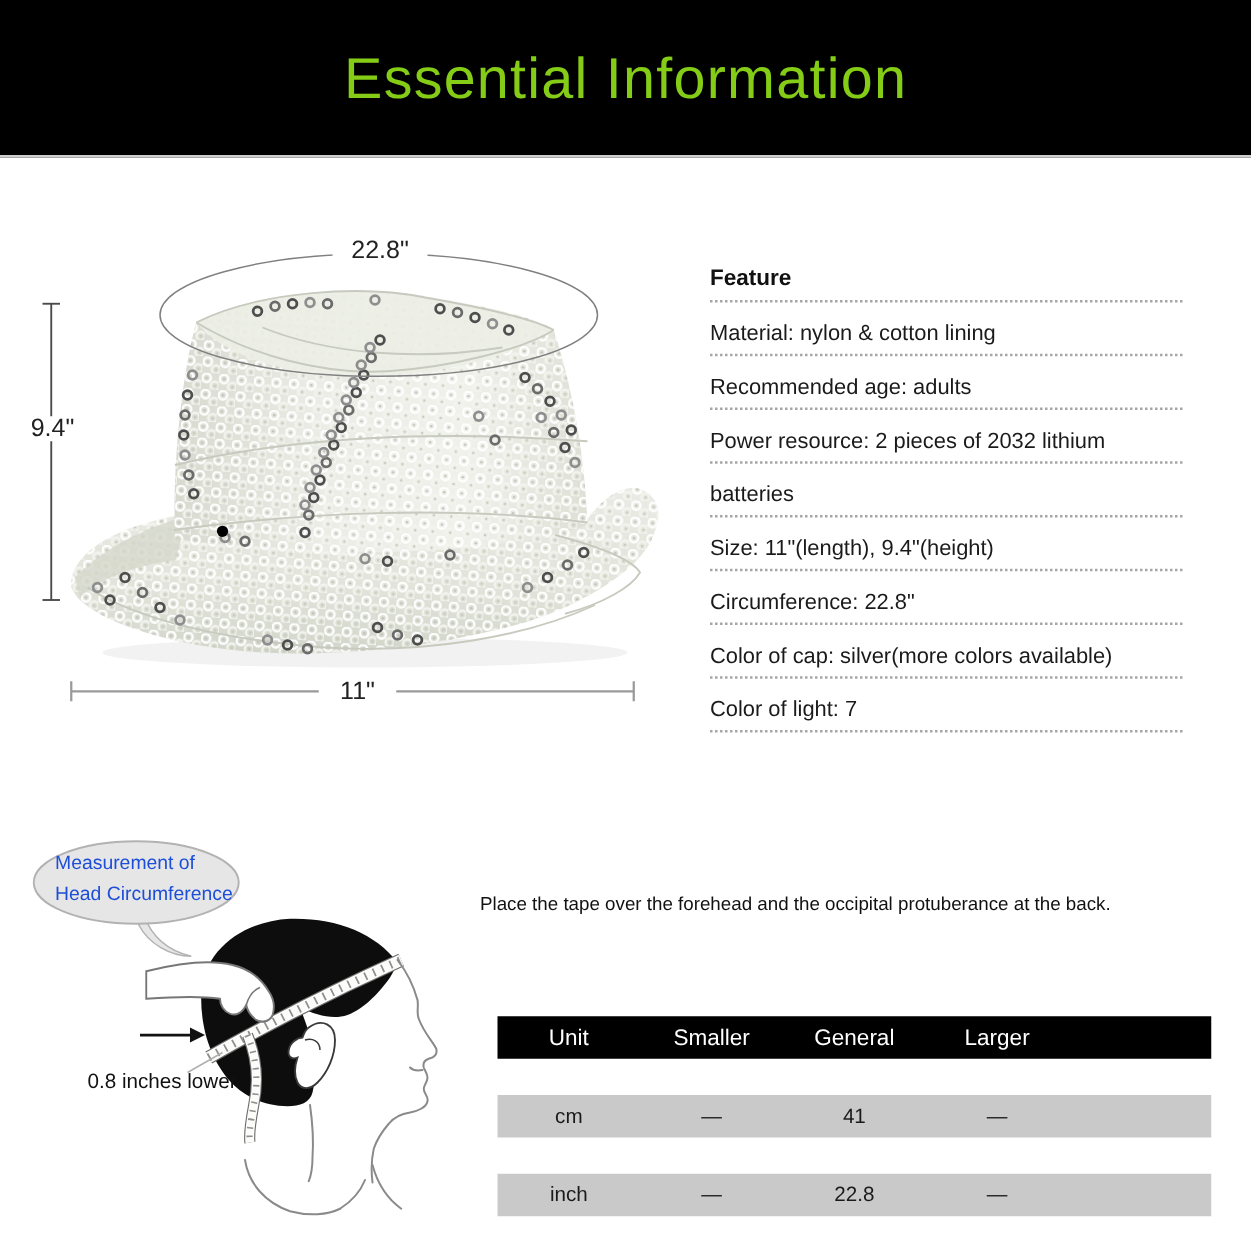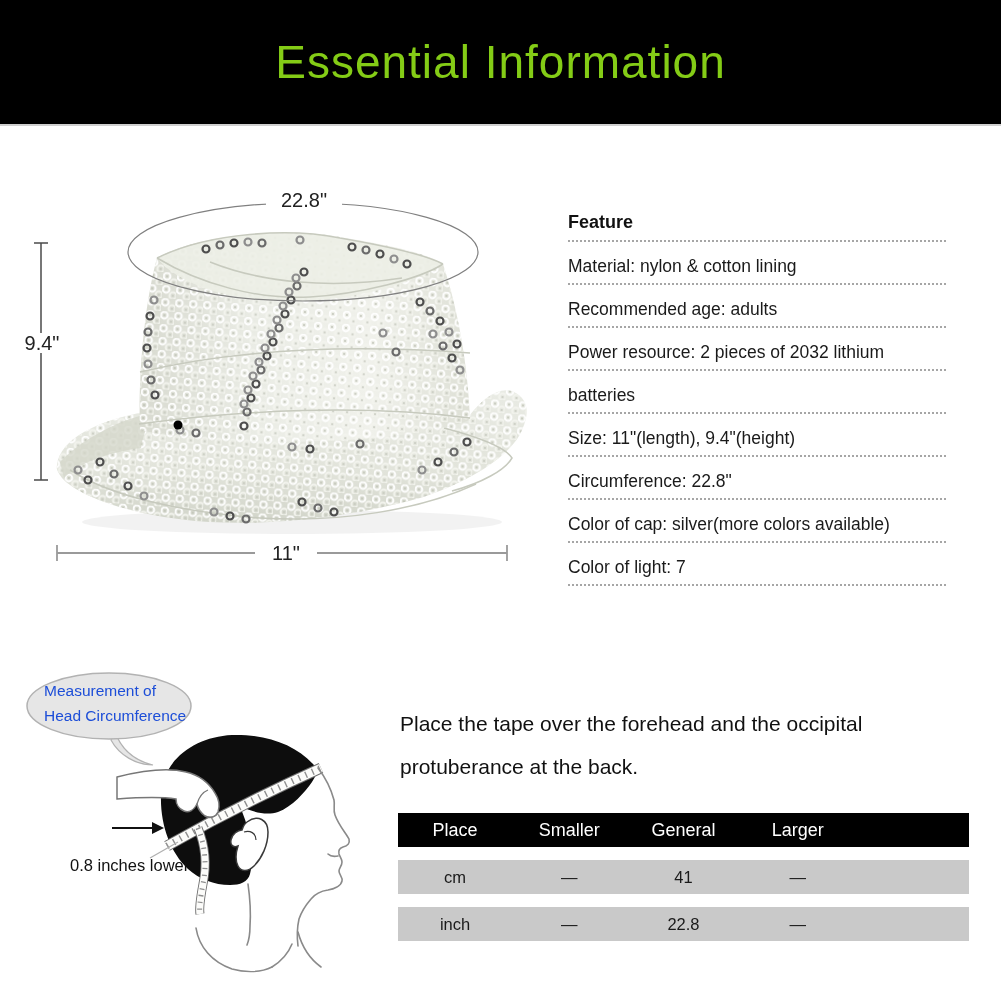--- a/index.html
+++ b/index.html
@@ -41,30 +41,30 @@
   
   .measure-figure { position:absolute; left:0; top:648px; width:400px; height:353px; }
   .head-svg { position:absolute; left:0; top:0; width:400px; height:353px; }
   .bubble-text {
     position:absolute; left:44px; top:30px; font-size:15.5px; color:#1d4ed8; line-height:25px;
   }
   .offset-label { position:absolute; left:70px; top:208px; font-size:16.5px; color:#111; }
 
   
   .instruction {
-    position:absolute; left:400px; top:702px; width:566px;
-    font-size:21px; line-height:43px; color:#111;
+    position:absolute; left:384px; top:702px; width:566px;
+    font-size:15px; line-height:43px; color:#111;
   }
   .size-table { position:absolute; left:398px; top:813px; width:571px; }
   .t-row {
     display:grid; grid-template-columns:repeat(5,1fr); align-items:center;
     height:34px; text-align:center;
   }
   .t-head { background:#000; color:#fff; font-size:18px; }
-  .t-body { background:#c9c9c9; color:#1a1a1a; font-size:16.5px; margin-top:13px; }
+  .t-body { background:#c9c9c9; color:#1a1a1a; font-size:16.5px; margin-top:29px; }
 
   
   .sq  { fill:none; stroke-width:2.2; }
   .sq1 { stroke:#4e4e4e; } .sq2 { stroke:#8e8e8e; } .sq3 { stroke:#6b6b6b; }
   .seam { fill:none; stroke:#c7cabe; stroke-width:1.5; }
   .faceln { fill:none; stroke:#8a8a8a; stroke-width:1.6; stroke-linecap:round; }
 </style>
 </head>
 <body>
 
@@ -301,21 +301,21 @@
       <div>Measurement of</div>
       <div>Head Circumference</div>
     </div>
     <div class="offset-label">0.8 inches lower</div>
   </div>
 
   <p class="instruction">Place the tape over the forehead and the occipital protuberance at the back.</p>
 
   <div class="size-table">
     <div class="t-row t-head">
-      <span>Place</span>
+      <span>Unit</span>
       <span>Smaller</span>
       <span>General</span>
       <span>Larger</span>
       <span></span>
     </div>
     <div class="t-row t-body">
       <span>cm</span>
       <span>—</span>
       <span>41</span>
       <span>—</span>

